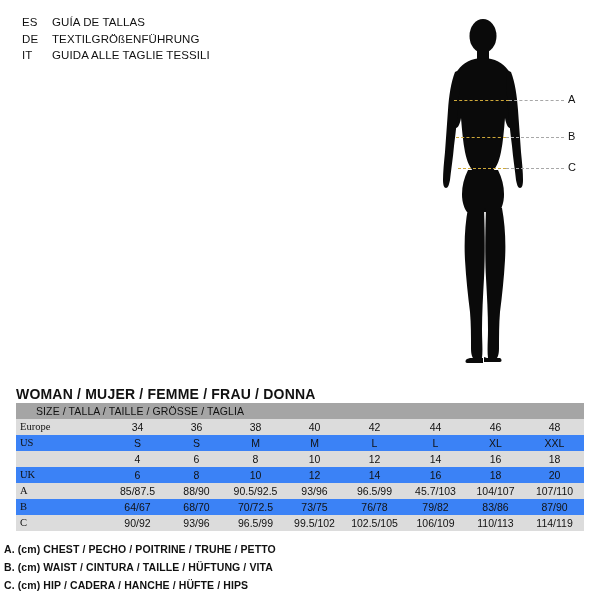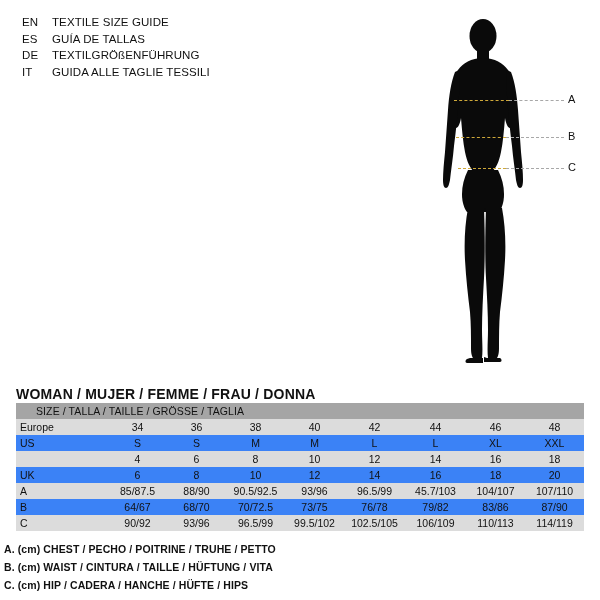--- a/index.html
+++ b/index.html
@@ -104,20 +104,21 @@
     padding: 0;
     height: 16px;
     line-height: 16px;
     text-align: center;
     color: #111;
     white-space: nowrap;
   }
   table.size-table td.rowlabel {
     text-align: left;
     padding-left: 4px;
+    font-family: Liberation Serif, serif;
   }
   tr.head-row td {
     background: #a5a5a5;
     font-size: 10.5px;
     color: #111;
     text-align: left;
     padding-left: 20px;
     font-weight: normal;
     letter-spacing: 0.1px;
   }
@@ -142,24 +143,20 @@
     color: #111;
     letter-spacing: 0.1px;
   }
 </style>
 </head>
 <body>
 
 <div class="page">
 
   <div class="titles">
-    <div class="title-row">
-      <div class="title-lang">EN</div>
-      <div class="title-text">TEXTILE SIZE GUIDE</div>
-    </div>
     <div class="title-row">
       <div class="title-lang">ES</div>
       <div class="title-text">GUÍA DE TALLAS</div>
     </div>
     <div class="title-row">
       <div class="title-lang">DE</div>
       <div class="title-text">TEXTILGRÖßENFÜHRUNG</div>
     </div>
     <div class="title-row">
       <div class="title-lang">IT</div>

